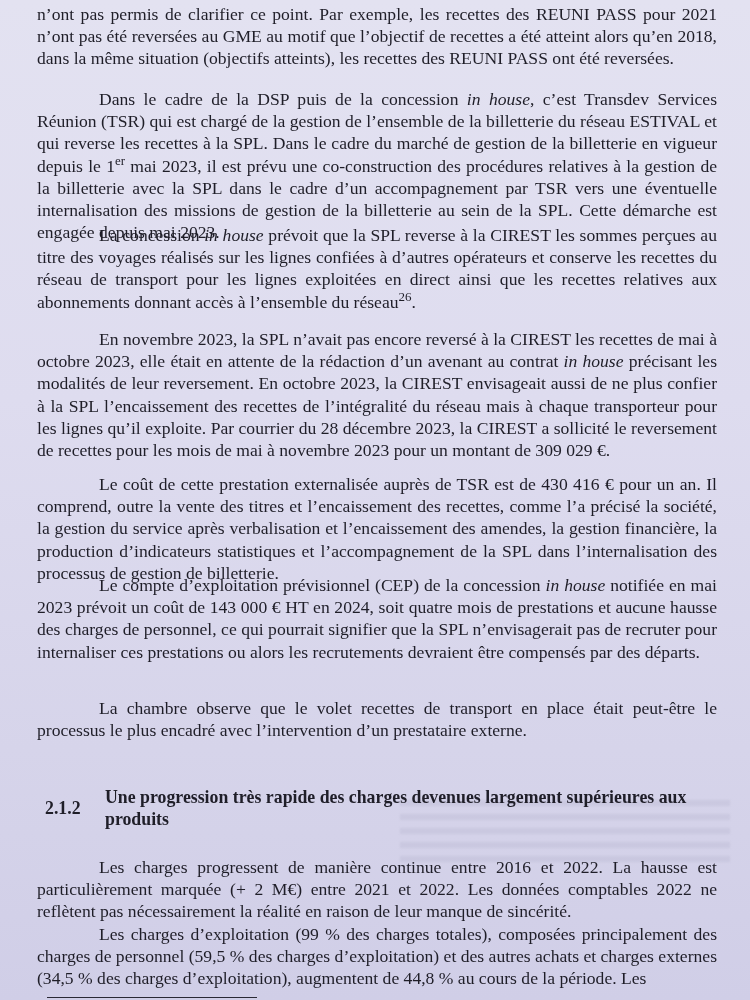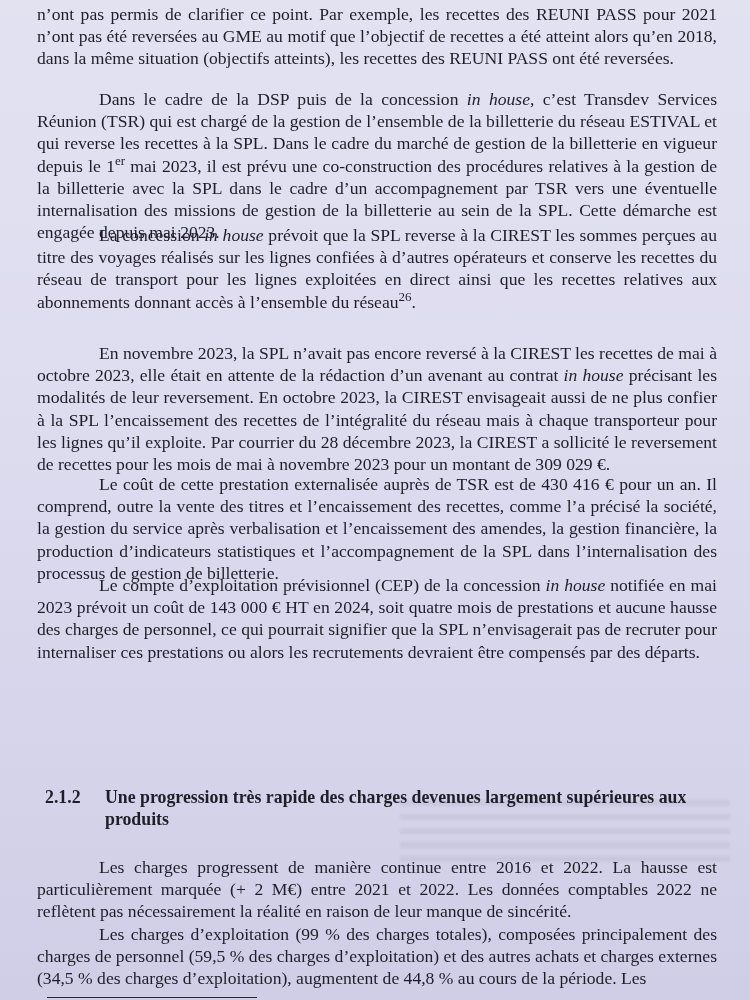--- a/index.html
+++ b/index.html
@@ -45,35 +45,36 @@
     }
     .para i { }
     sup {
       font-size: 13px;
       line-height: 0;
       vertical-align: 7px;
     }
     #p0 { top: 3px; }
     #p1 { top: 88px; }
     #p2 { top: 224px; }
-    #p3 { top: 342px; }
+    #p3 { top: 328px; }
     #p4 { top: 473px; }
     #p5 { top: 574px; }
     #p6 { top: 697px; }
     #p7 { top: 856px; }
     #p8 { top: 923px; }
     .heading {
       position: absolute;
       left: 45px;
       top: 786px;
       width: 670px;
       font-size: 17.8px;
       line-height: 22px;
       font-weight: bold;
       display: flex;
+      align-items: center;
     }
     .heading .num {
       width: 60px;
       flex: none;
     }
     .heading .title {
       flex: 1;
     }
     .footnote-rule {
       position: absolute;
@@ -89,20 +90,21 @@
 
 <div class="page">
   <div class="bleed"></div>
 
   <p class="para" id="p0"><span>n’ont pas permis de clarifier ce point. Par exemple, les recettes des REUNI PASS pour 2021 n’ont pas été reversées au GME au motif que l’objectif de recettes a été atteint alors qu’en 2018, dans la même situation (objectifs atteints), les recettes des REUNI PASS ont été reversées.</span></p>
   <p class="para indent" id="p1"><span>Dans le cadre de la DSP puis de la concession </span><i>in house</i><span>, c’est Transdev Services Réunion (TSR) qui est chargé de la gestion de l’ensemble de la billetterie du réseau ESTIVAL et qui reverse les recettes à la SPL. Dans le cadre du marché de gestion de la billetterie en vigueur depuis le 1</span><sup>er</sup><span> mai 2023, il est prévu une co-construction des procédures relatives à la gestion de la billetterie avec la SPL dans le cadre d’un accompagnement par TSR vers une éventuelle internalisation des missions de gestion de la billetterie au sein de la SPL. Cette démarche est engagée depuis mai 2023.</span></p>
   <p class="para indent" id="p2"><span>La concession </span><i>in house</i><span> prévoit que la SPL reverse à la CIREST les sommes perçues au titre des voyages réalisés sur les lignes confiées à d’autres opérateurs et conserve les recettes du réseau de transport pour les lignes exploitées en direct ainsi que les recettes relatives aux abonnements donnant accès à l’ensemble du réseau</span><sup>26</sup><span>.</span></p>
   <p class="para indent" id="p3"><span>En novembre 2023, la SPL n’avait pas encore reversé à la CIREST les recettes de mai à octobre 2023, elle était en attente de la rédaction d’un avenant au contrat </span><i>in house</i><span> précisant les modalités de leur reversement. En octobre 2023, la CIREST envisageait aussi de ne plus confier à la SPL l’encaissement des recettes de l’intégralité du réseau mais à chaque transporteur pour les lignes qu’il exploite. Par courrier du 28 décembre 2023, la CIREST a sollicité le reversement de recettes pour les mois de mai à novembre 2023 pour un montant de 309 029 €.</span></p>
   <p class="para indent" id="p4"><span>Le coût de cette prestation externalisée auprès de TSR est de 430 416 € pour un an. Il comprend, outre la vente des titres et l’encaissement des recettes, comme l’a précisé la société, la gestion du service après verbalisation et l’encaissement des amendes, la gestion financière, la production d’indicateurs statistiques et l’accompagnement de la SPL dans l’internalisation des processus de gestion de billetterie.</span></p>
   <p class="para indent" id="p5"><span>Le compte d’exploitation prévisionnel (CEP) de la concession </span><i>in house</i><span> notifiée en mai 2023 prévoit un coût de 143 000 € HT en 2024, soit quatre mois de prestations et aucune hausse des charges de personnel, ce qui pourrait signifier que la SPL n’envisagerait pas de recruter pour internaliser ces prestations ou alors les recrutements devraient être compensés par des départs.</span></p>
+  <p class="para indent" id="p6"><span>La chambre observe que le volet recettes de transport en place était peut-être le processus le plus encadré avec l’intervention d’un prestataire externe.</span></p>
 
   <div class="heading">
     <span class="num">2.1.2</span>
     <span class="title">Une progression très rapide des charges devenues largement supérieures aux produits</span>
   </div>
 
   <p class="para indent" id="p7"><span>Les charges progressent de manière continue entre 2016 et 2022. La hausse est particulièrement marquée (+ 2 M€) entre 2021 et 2022. Les données comptables 2022 ne reflètent pas nécessairement la réalité en raison de leur manque de sincérité.</span></p>
   <p class="para indent" id="p8"><span>Les charges d’exploitation (99 % des charges totales), composées principalement des charges de personnel (59,5 % des charges d’exploitation) et des autres achats et charges externes (34,5 % des charges d’exploitation), augmentent de 44,8 % au cours de la période. Les</span></p>
 
   <div class="footnote-rule"></div>

